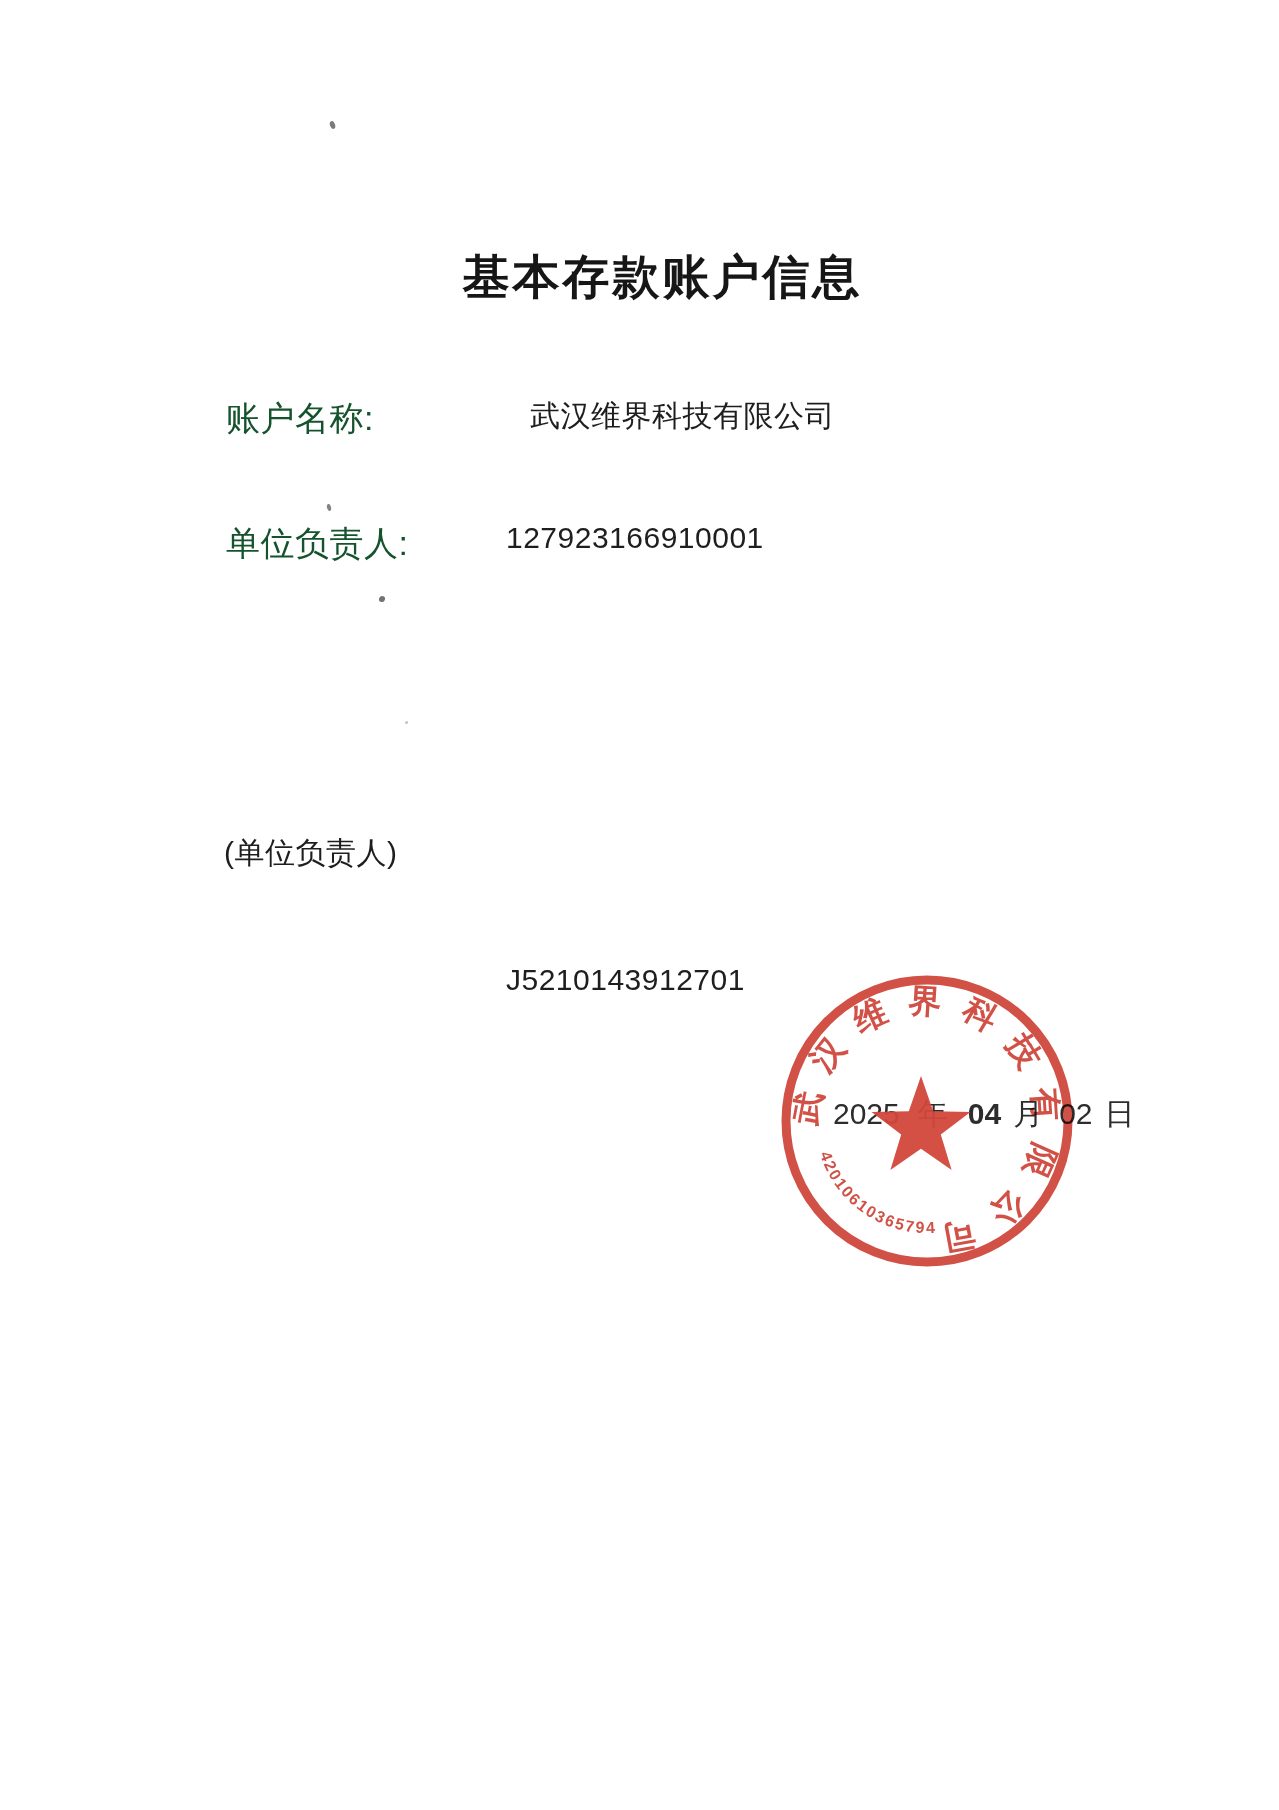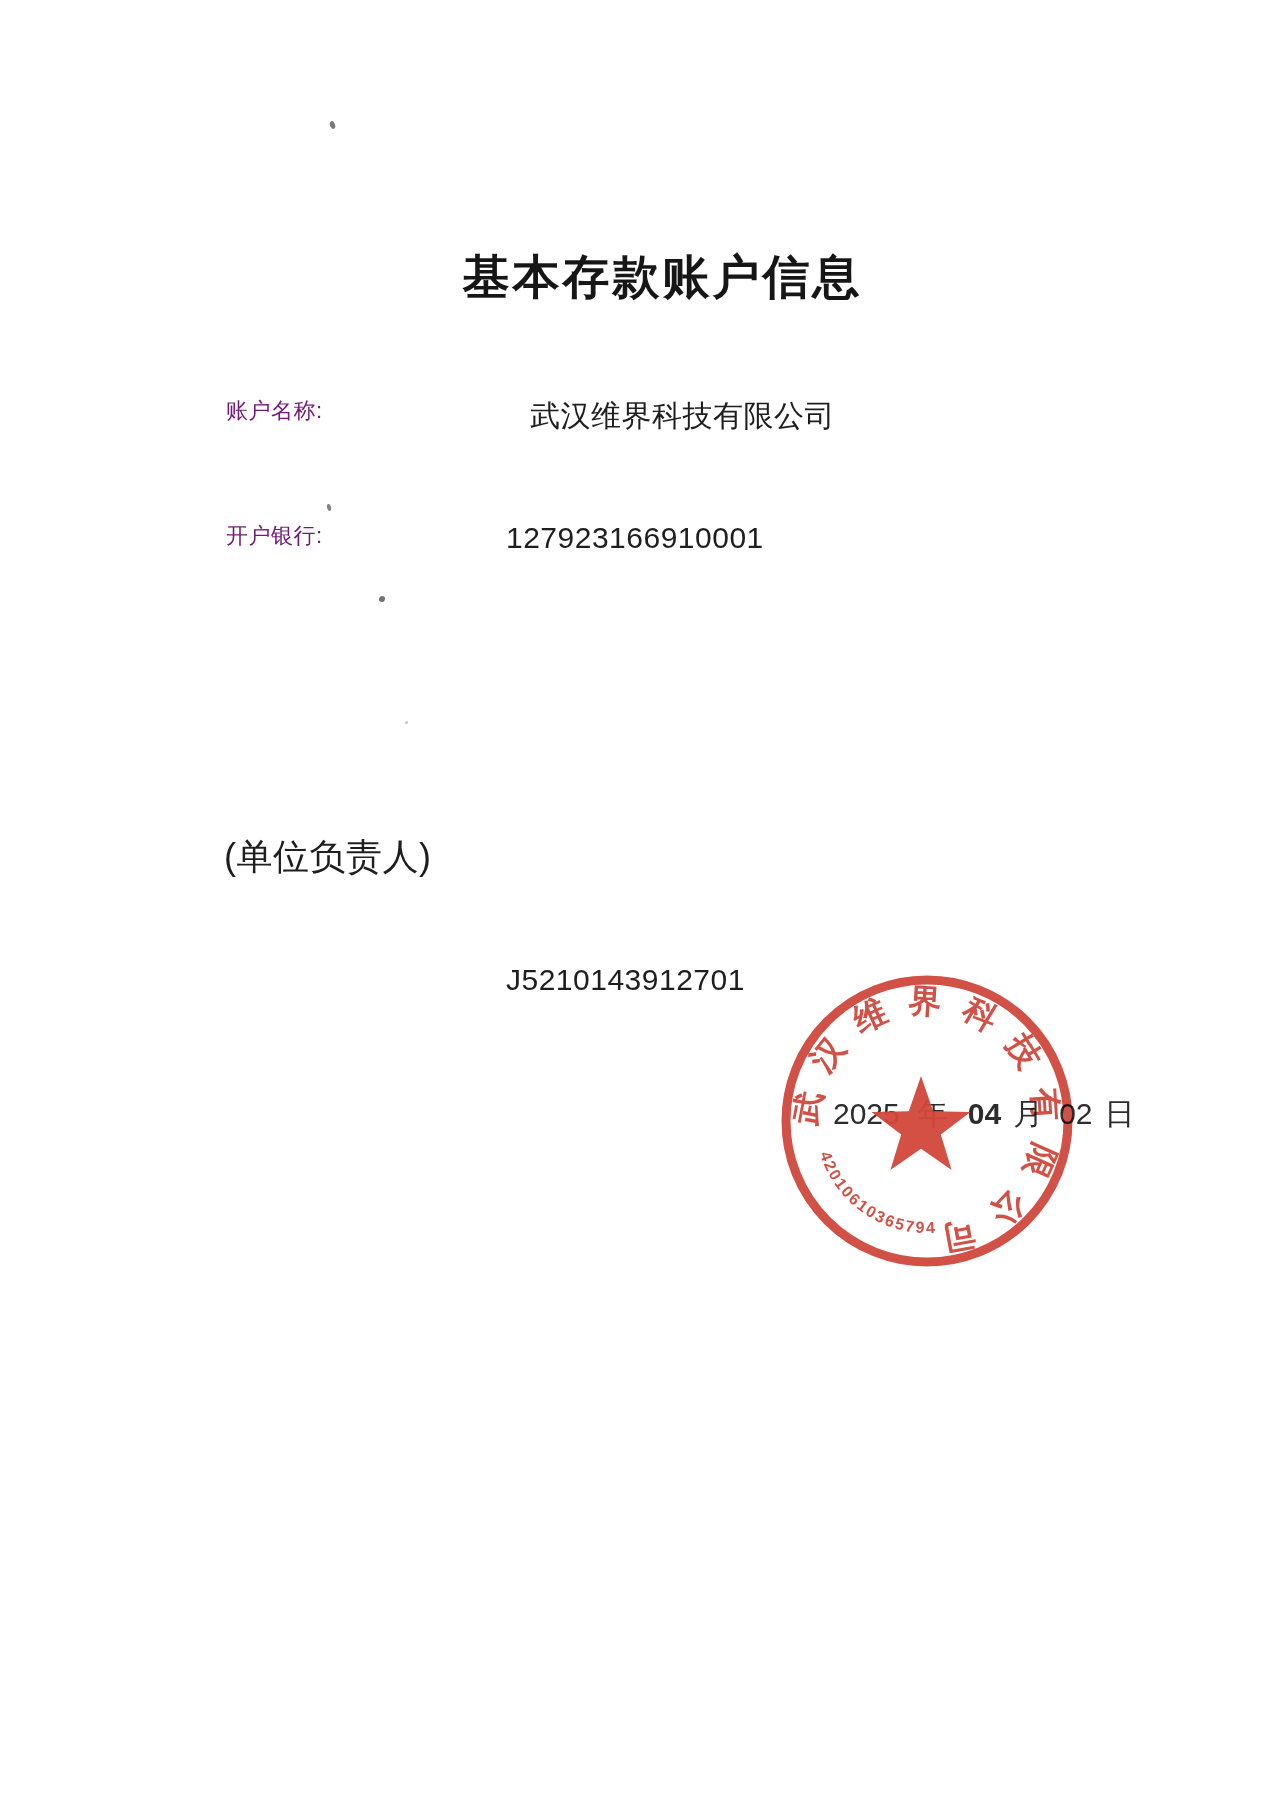--- a/index.html
+++ b/index.html
@@ -16,29 +16,29 @@
     position:absolute;left:0;top:246px;width:100%;
     margin:0;text-align:center;
     font-family:"Liberation Serif","DejaVu Serif",serif;
     font-weight:700;font-size:47px;letter-spacing:3px;
     color:#161616;
     text-indent:30px;
   }
   .row{position:absolute;left:0;width:100%;height:40px;}
   .label{
     position:absolute;left:218px;top:0;
-    font-size:22px;color:#701a75;letter-spacing:0.5px;white-space:nowrap;
+    font-size:34px;color:#14532d;letter-spacing:0.5px;white-space:nowrap;
   }
   .value{
     position:absolute;left:520px;top:0;
     font-size:30px;color:#1e1e1e;letter-spacing:0.5px;white-space:nowrap;
   }
   .sublabel{
     position:absolute;left:216px;top:833px;
-    font-size:36px;color:#1e1e1e;letter-spacing:0.5px;white-space:nowrap;
+    font-size:30px;color:#1e1e1e;letter-spacing:0.5px;white-space:nowrap;
   }
   .date-line{
     position:absolute;left:825px;top:1094px;
     font-size:30px;color:#2d2d2d;white-space:nowrap;
     display:flex;align-items:baseline;
   }
   .date-line .dy{margin-right:18px;}
   .date-line .du1{margin-right:20px;}
   .date-line .dm{margin-right:12px;font-weight:bold;}
   .date-line .du2{margin-right:16px;}
@@ -65,21 +65,21 @@
 <div class="page">
 
   <h1 class="title">基本存款账户信息</h1>
 
   <div class="row" style="top:396px">
     <span class="label">账户名称:</span>
     <span class="value" style="left:522px">武汉维界科技有限公司</span>
   </div>
 
   <div class="row" style="top:521px">
-    <span class="label">开户银行:</span>
+    <span class="label">单位负责人:</span>
     <span class="value" style="left:498px">127923166910001</span>
   </div>
 
 
 
   <span class="sublabel">(单位负责人)</span>
 
   <div class="row" style="top:963px">
     <span class="value" style="left:498px">J5210143912701</span>
   </div>

